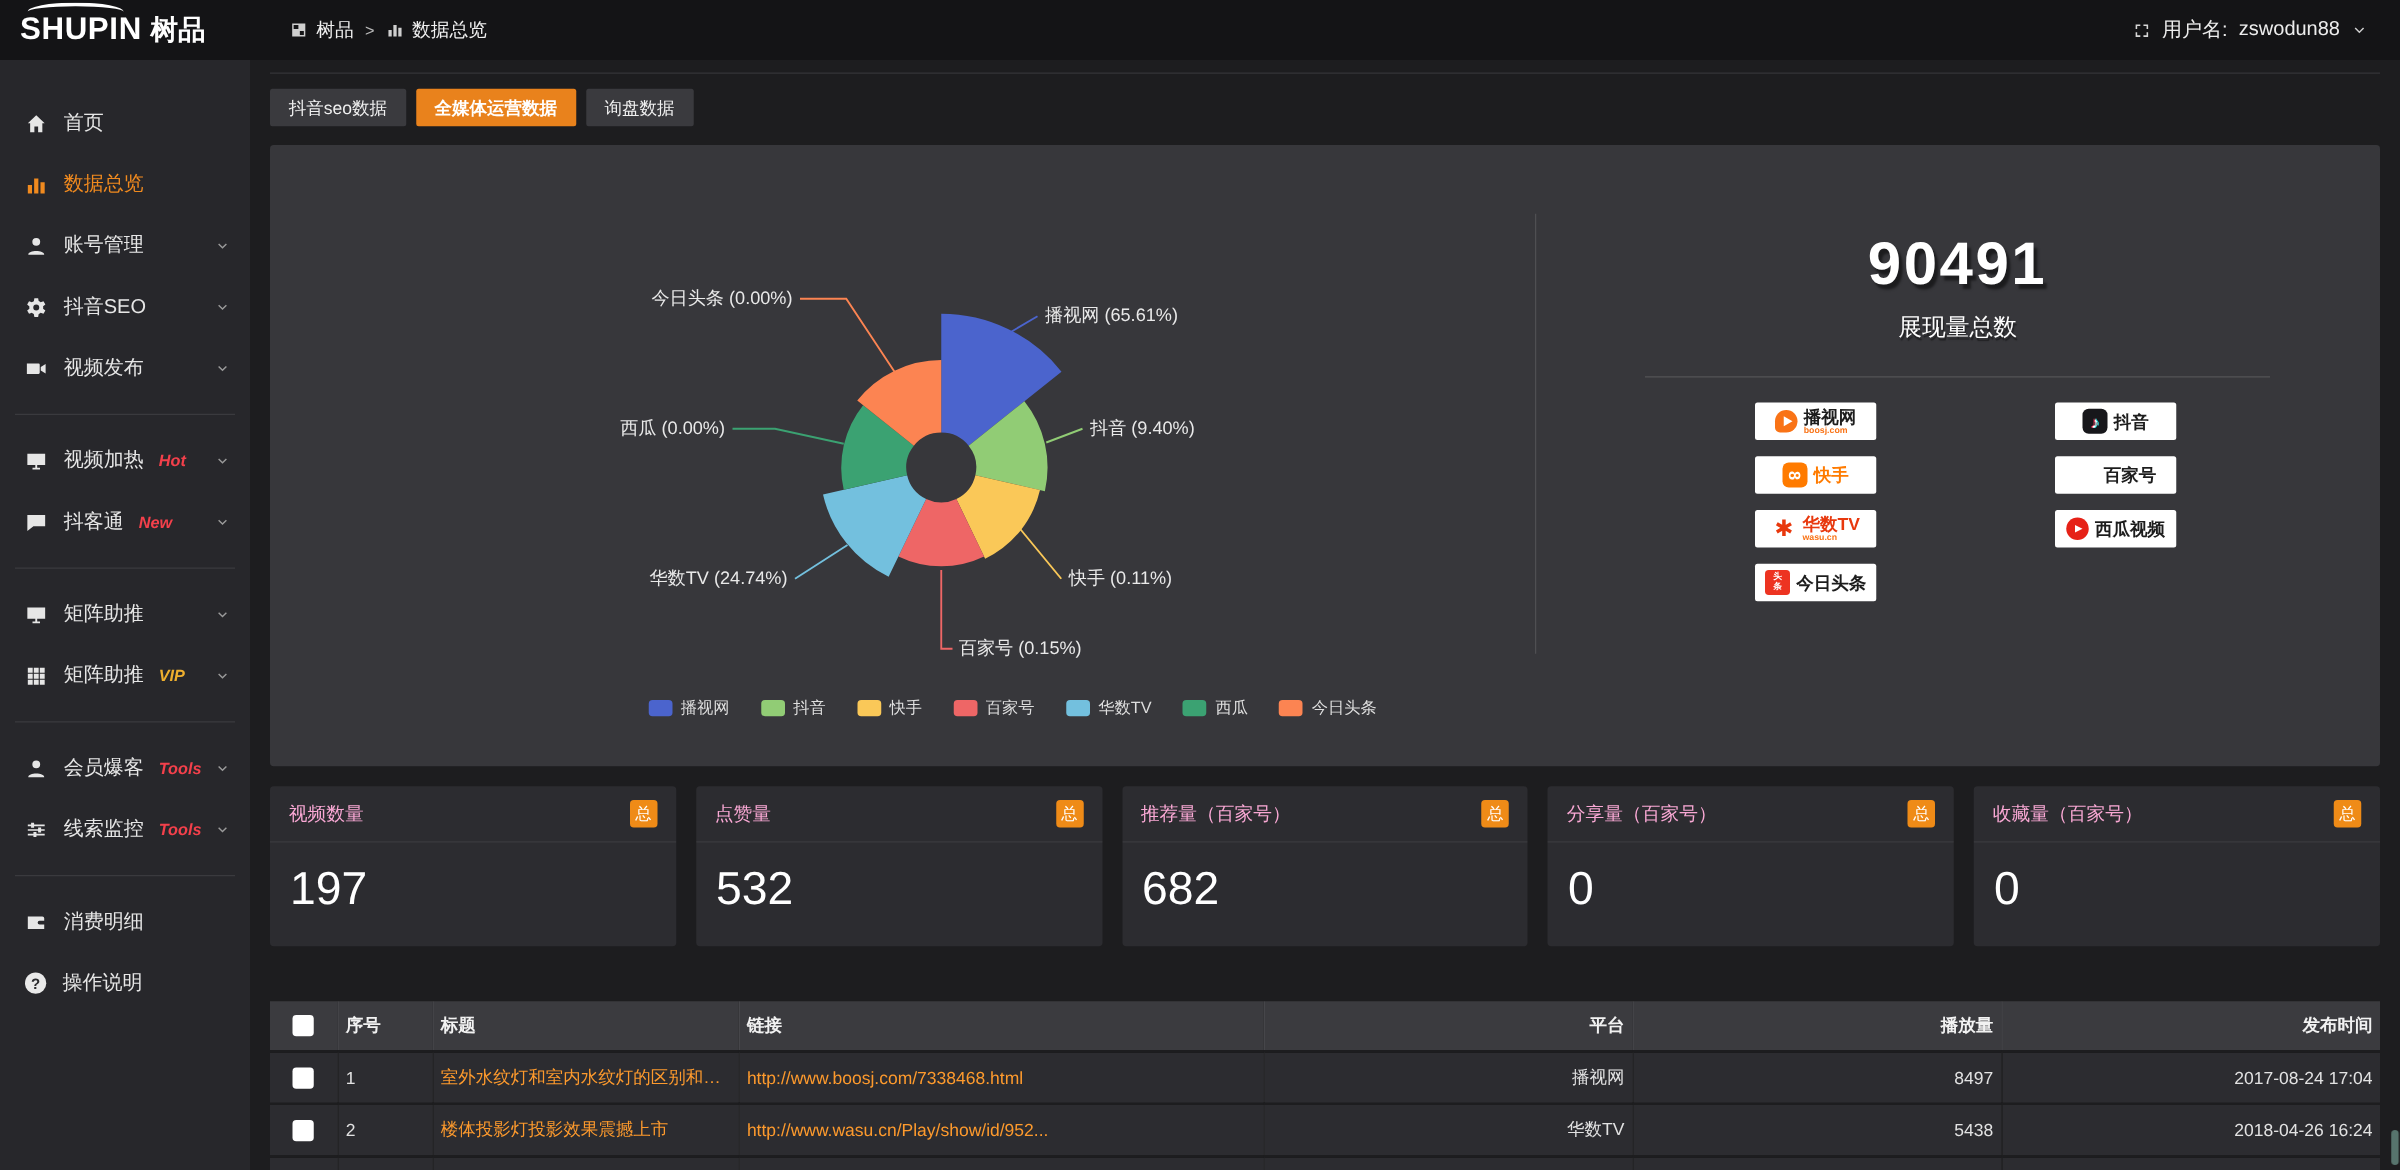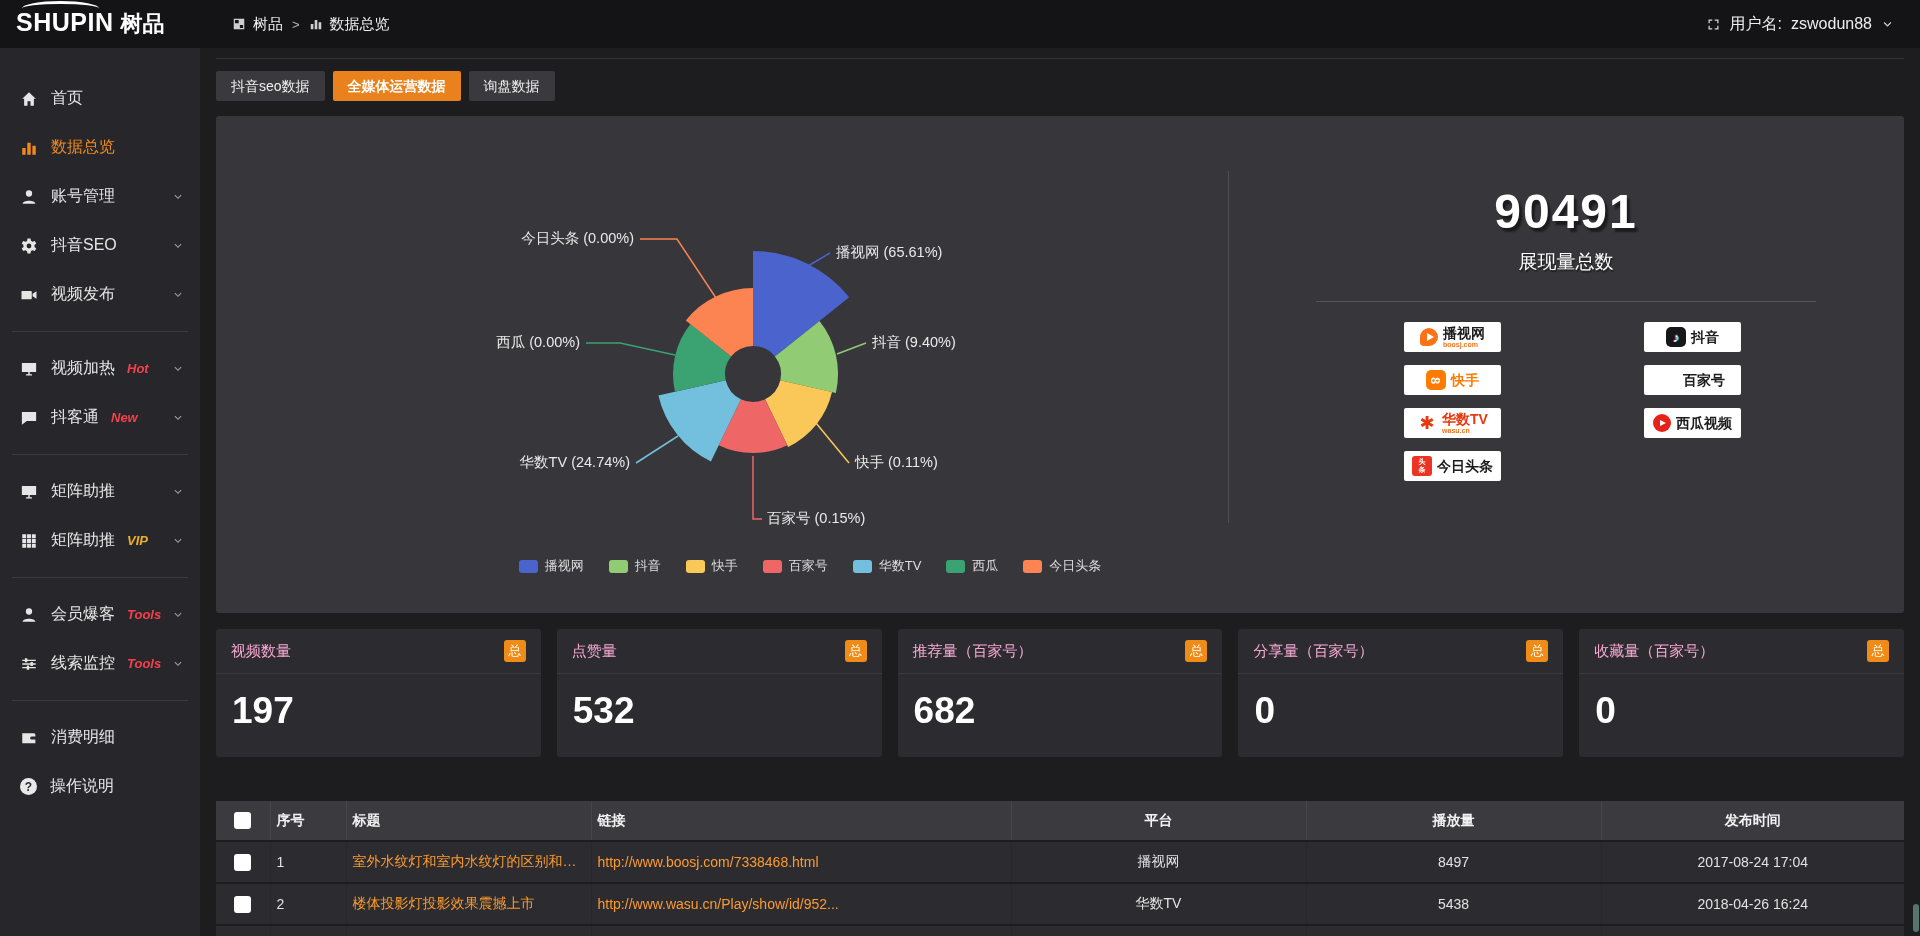--- a/index.html
+++ b/index.html
@@ -85,32 +85,32 @@
   .pname{font-size:14px;font-weight:bold;color:#1d1d1d;line-height:1.05;white-space:nowrap}
   .psub{font-size:7px;font-weight:bold;color:#f97316;line-height:1;white-space:nowrap}
   
   .stat-row{display:flex;gap:16px;margin:16px 16px 0}
   .card{flex:1;height:128px;background:#2c2c30;border-radius:3px;box-sizing:border-box}
   .card-head{display:flex;align-items:center;justify-content:space-between;padding:11px 15px;
     border-bottom:1px solid rgba(255,255,255,.07)}
   .card-title{font-size:15px;color:#f9a8d4}
   .card-badge{width:22px;height:22px;background:#ef8b17;color:#fff;font-size:13px;border-radius:3px;
     display:flex;align-items:center;justify-content:center}
-  .card-value{font-size:37px;font-weight:bold;color:#fff;padding:16px 16px 0}
+  .card-value{font-size:37px;font-weight:normal;color:#fff;padding:16px 16px 0}
   
   .table-wrap{margin:44px 16px 0}
   table{width:100%;border-collapse:collapse;table-layout:fixed}
   thead tr{background:#3b3b3f;height:40px}
   th{font-size:14px;font-weight:bold;color:#f2f2f2;text-align:left;padding:0 6px;
     border-right:1px solid rgba(255,255,255,.06)}
   th:last-child,td:last-child{border-right:none}
   tbody tr{background:#2c2c30;height:42px;border-top:2px solid #1d1d1f}
   td{font-size:14px;color:#e2e2e2;padding:0 6px;border-right:1px solid rgba(255,255,255,.05);
     overflow:hidden;white-space:nowrap;text-overflow:ellipsis}
-  .c-center{text-align:center}
+  .c-center{text-align:right}
   .cbox{width:17px;height:17px;background:#fff;border-radius:3px;margin:0 auto;cursor:pointer}
   .cell-link{color:#fd9a2d;cursor:pointer}
   
   .scroll-thumb{position:fixed;right:1px;bottom:4px;width:6px;height:28px;background:#57746d;
     border-radius:3px;z-index:30}
   .hidden-defs{position:absolute;width:0;height:0;overflow:hidden}
 </style>
 </head>
 <body>
 

